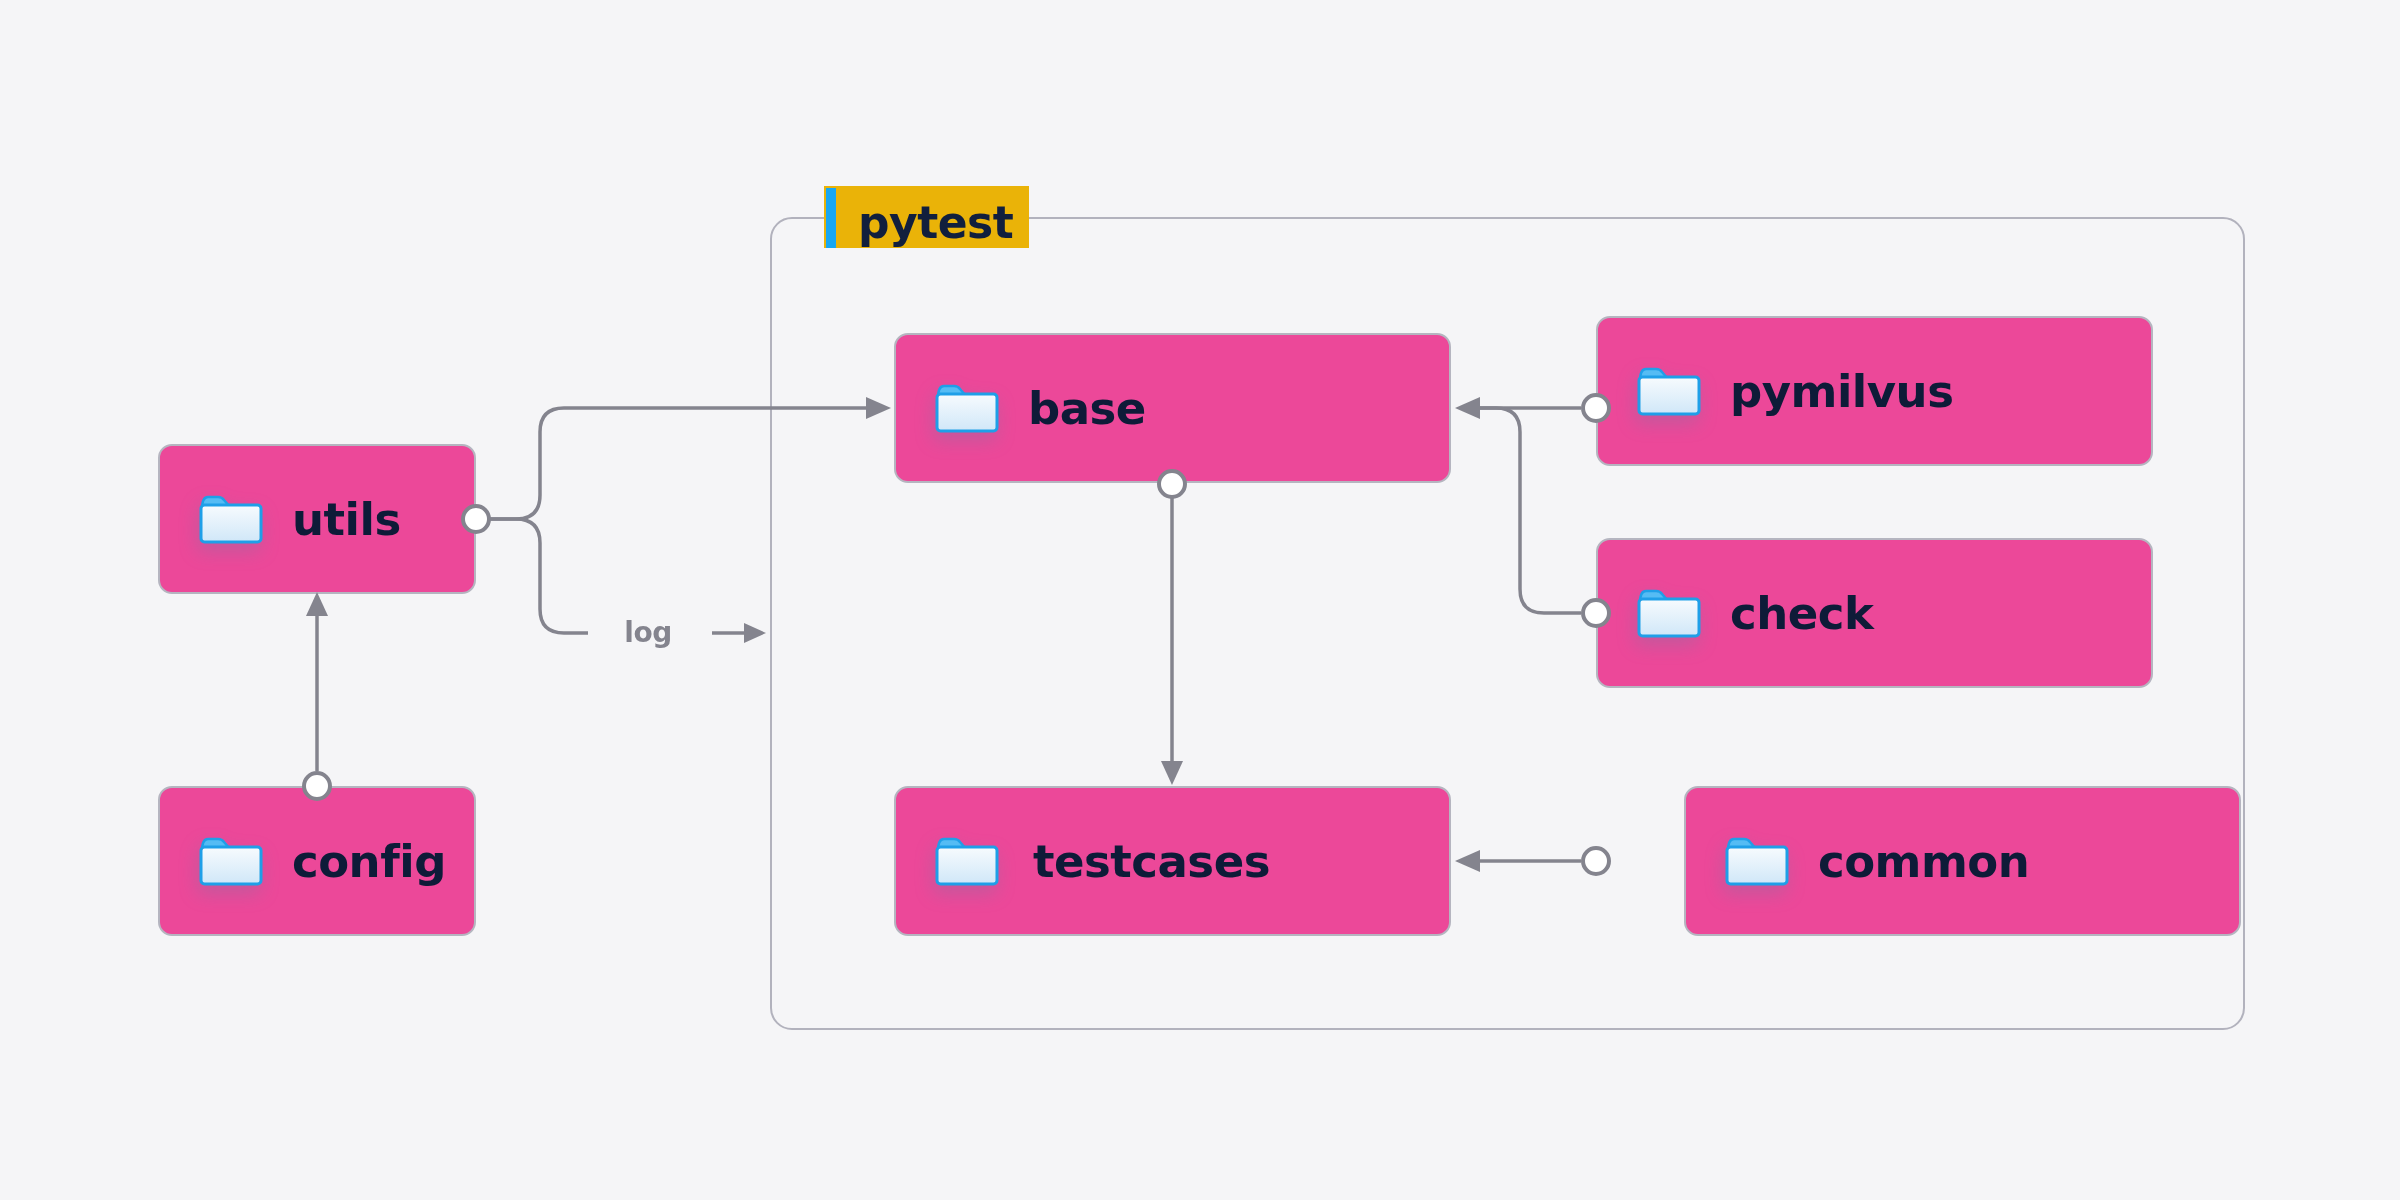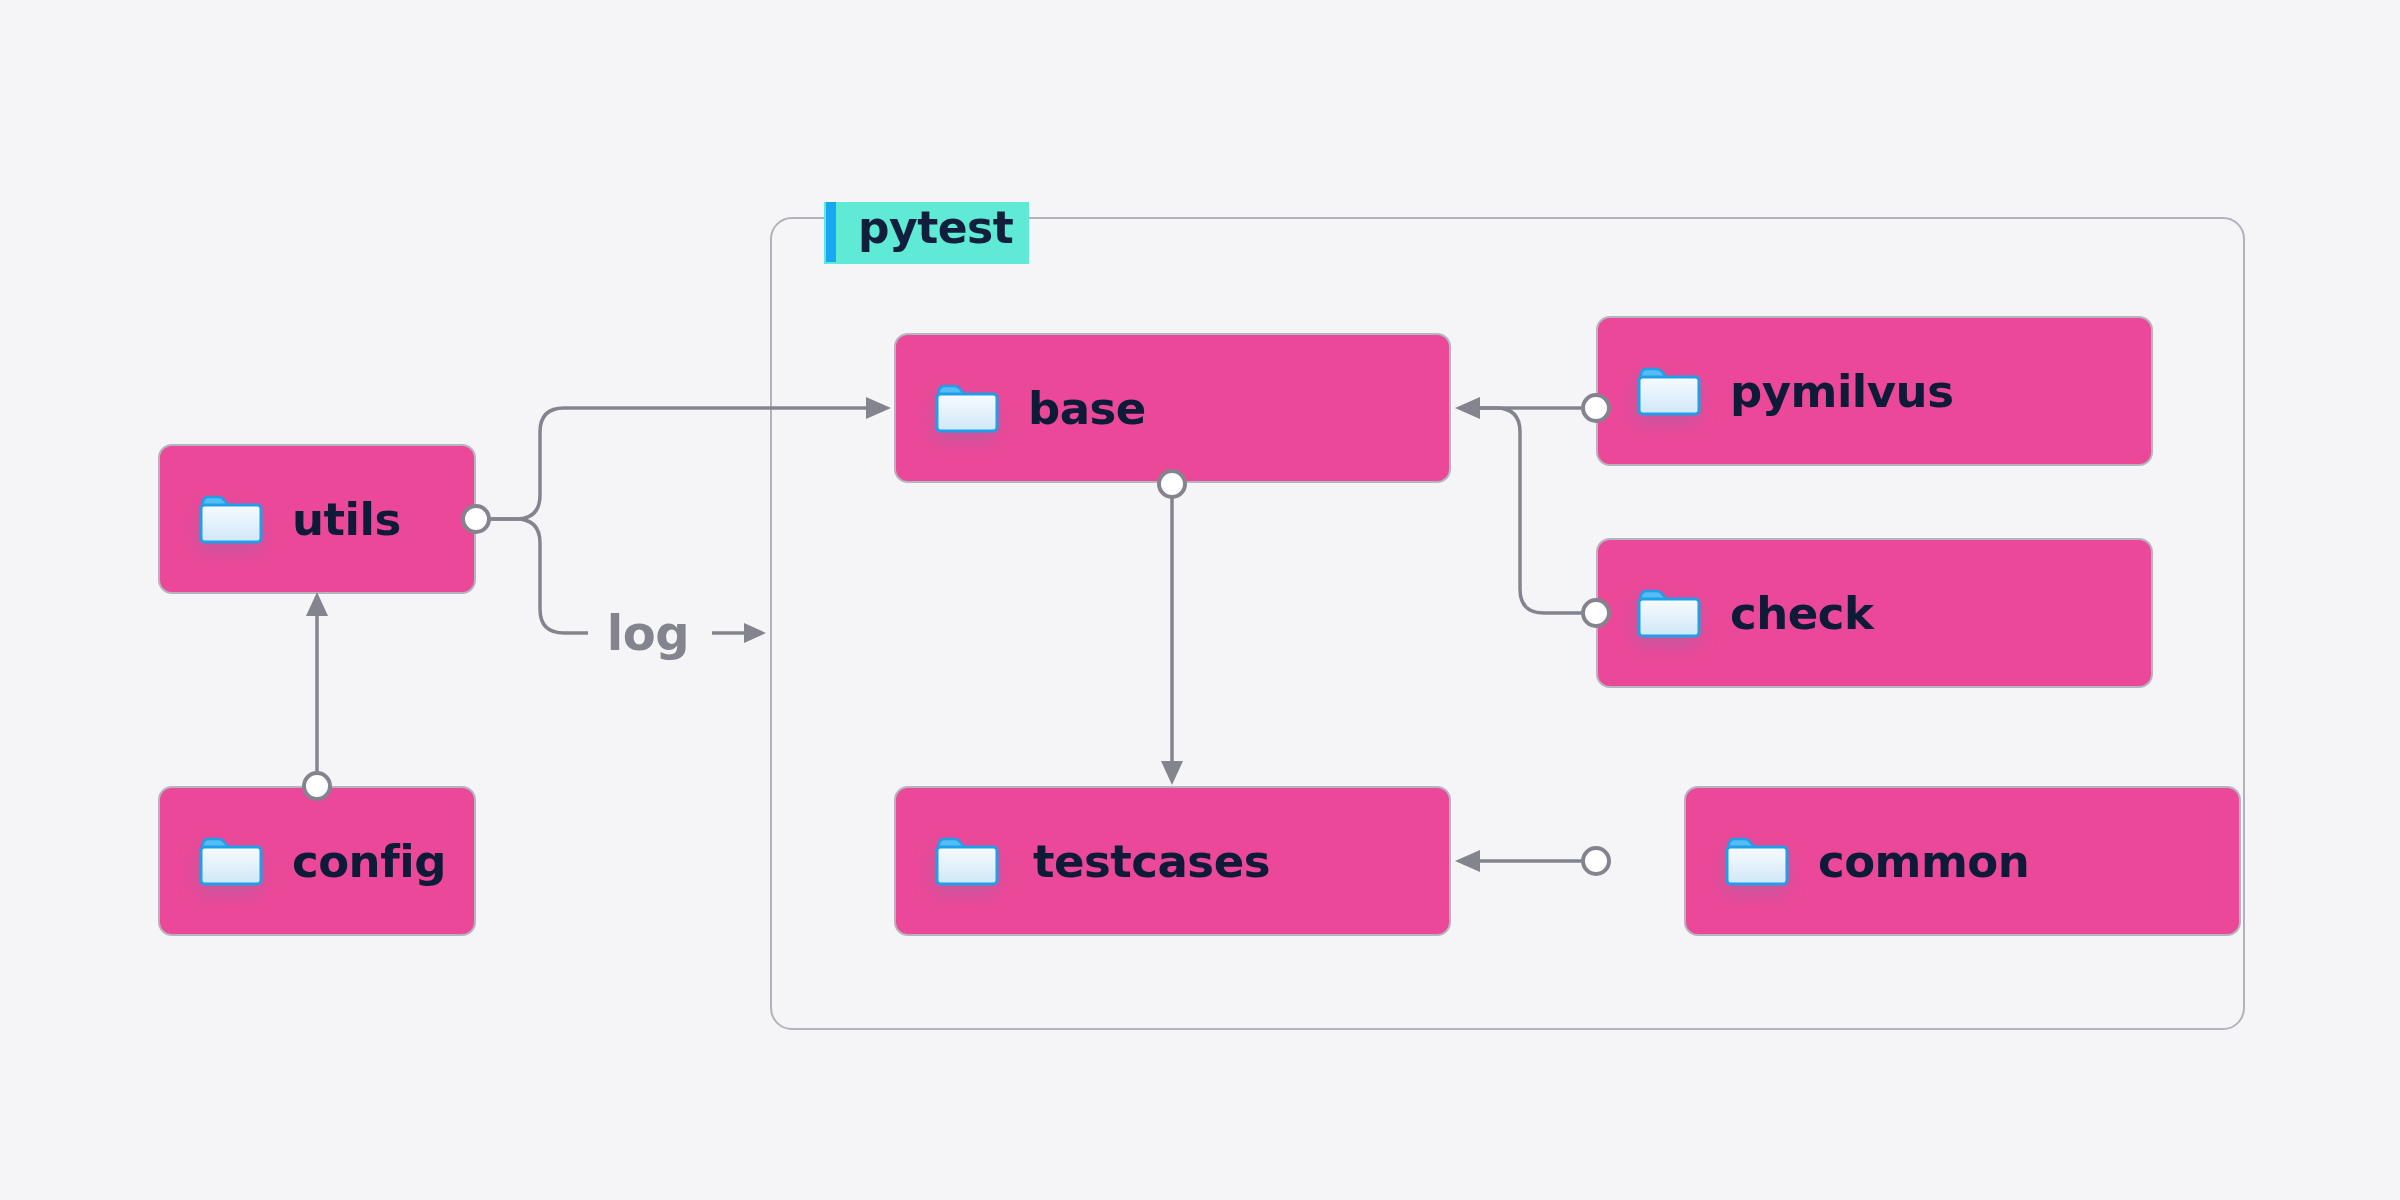--- a/index.html
+++ b/index.html
@@ -9,22 +9,22 @@
     font-family:"DejaVu Sans","Liberation Sans",sans-serif;
   }
   .canvas{position:absolute;inset:0;}
   
   .group{
     position:absolute;left:770px;top:217px;width:1475px;height:813px;
     border:2px solid #b2b2bd;border-radius:22px;box-sizing:border-box;
     background:transparent;
   }
   .group-label{
-    position:absolute;left:824px;top:202px;height:62px;
-    display:flex;align-items:flex-start;background:#5eead4;
+    position:absolute;left:824px;top:186px;height:62px;
+    display:flex;align-items:flex-end;background:#eab308;
     padding:0 16px 0 2px;z-index:3;
   }
   .accent-bar{width:10px;height:60px;background:#18a7f2;margin-right:22px;}
   .group-label-text{
     font-size:44px;font-weight:700;color:#111f3d;letter-spacing:-0.5px;
   }
   
   .node{
     position:absolute;width:557px;height:150px;background:#ec4899;
     border:2px solid #b5b5c0;border-radius:14px;box-sizing:border-box;
@@ -44,21 +44,21 @@
   #node-testcases{left:894px;top:786px;gap:33px;}
   #node-common{left:1684px;top:786px;}
   
   .edges{position:absolute;inset:0;z-index:4;pointer-events:none;}
   .edges path.wire{stroke:#84848e;stroke-width:3.5;fill:none;}
   .edges polygon.head{fill:#84848e;stroke:none;}
   .edges circle.dot{fill:#ffffff;stroke:#84848e;stroke-width:4;}
   
   .edge-label{
     position:absolute;left:598px;top:606px;width:100px;height:54px;
-    line-height:54px;text-align:center;font-size:48px;font-weight:600;
+    line-height:54px;text-align:center;font-size:28px;font-weight:600;
     color:#84848e;z-index:4;letter-spacing:-0.5px;
   }
   .defs-holder{position:absolute;width:0;height:0;}
 </style>
 </head>
 <body>
 
 <div class="canvas">
 
   <svg class="defs-holder" aria-hidden="true">

